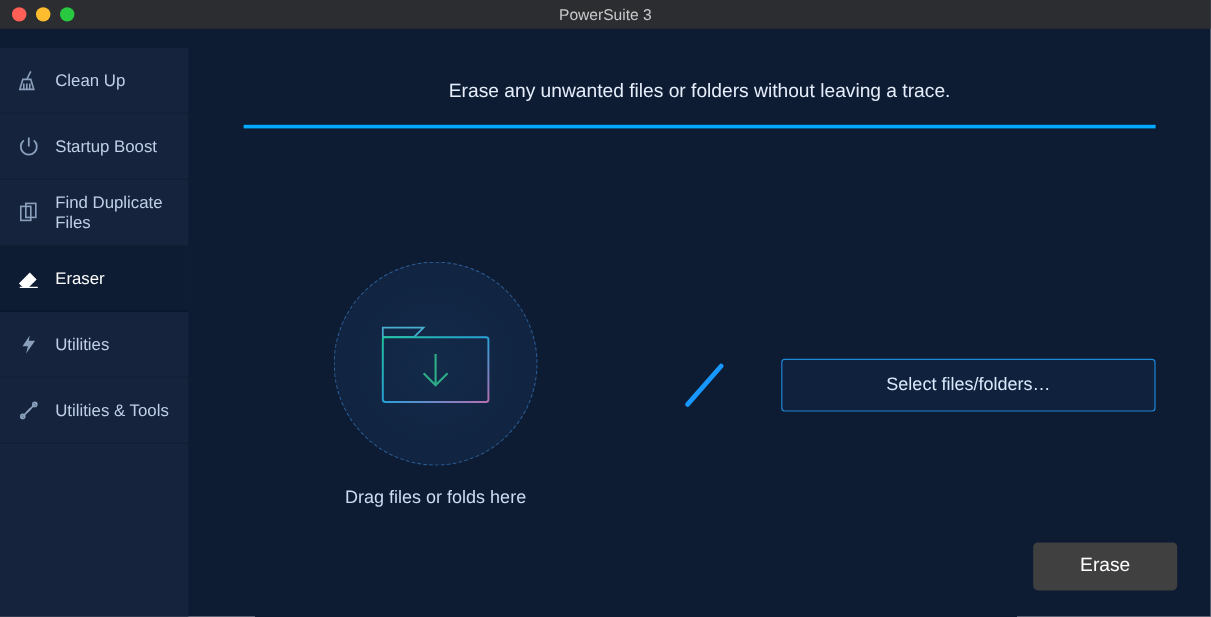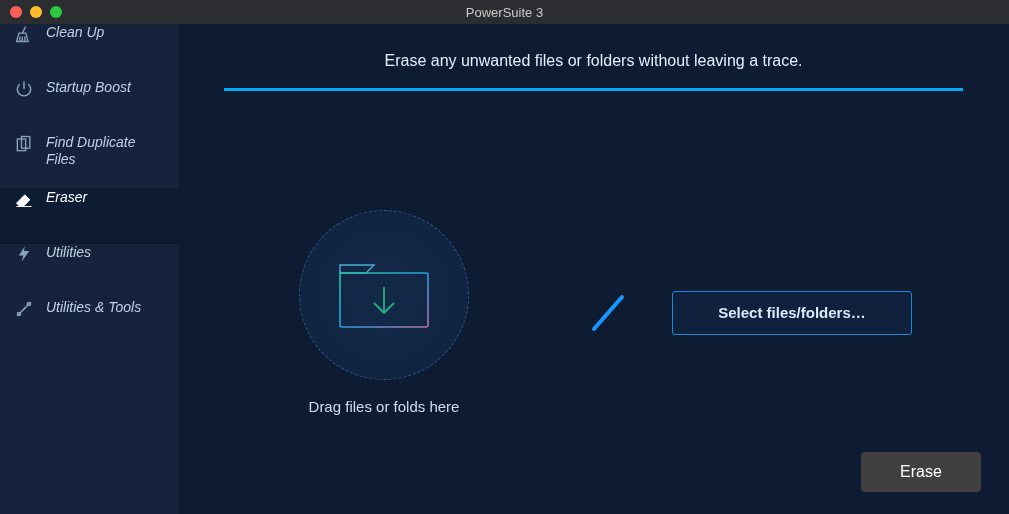--- a/index.html
+++ b/index.html
@@ -1,43 +1,43 @@
 <!DOCTYPE html>
 <html><head>
 <meta charset="utf-8">
 <style>
   * { box-sizing: border-box; margin: 0; padding: 0; }
   html, body { width: 1009px; height: 514px; overflow: hidden; font-family: -apple-system, "Helvetica Neue", Arial, sans-serif; }
-  .window { width: 1009px; height: 514px; background: #0d1b33; display: flex; flex-direction: column; }
+  .window { width: 1009px; height: 514px; background: #0d1b33; display: flex; flex-direction: column; gap: 16px; }
   .titlebar { height: 24px; background: #2b2d30; display: flex; align-items: center; position: relative; }
   .traffic { display: flex; gap: 8px; padding-left: 10px; }
   .dot { width: 12px; height: 12px; border-radius: 50%; }
   .dot.r { background: #ff5f57; }
   .dot.y { background: #febc2e; }
   .dot.g { background: #28c840; }
   .title { position: absolute; left: 0; right: 0; text-align: center; color: #c9c9c9; font-size: 13px; }
   .body { flex: 1; display: flex; min-height: 0; }
   .sidebar { width: 178px; background: #15243c; display: flex; flex-direction: column; }
-  .sb-item { height: 55px; display: flex; gap: 12px; padding: 0 14px; color: #9fb3cf; font-size: 14px; border-bottom: 1px solid rgba(0,0,0,0.15); cursor: pointer; font-style: italic; }
+  .sb-item { height: 55px; display: flex; align-items: center; gap: 12px; padding: 0 14px; color: #9fb3cf; font-size: 14px; border-bottom: 1px solid rgba(0,0,0,0.15); cursor: pointer; }
   .sb-item .icon { width: 20px; height: 20px; flex: 0 0 20px; display: flex; align-items: center; justify-content: center; }
   .sb-item .label { color: #bfd0e6; line-height: 1.2; }
   .sb-item.active { background: #0d1b33; }
   .sb-item.active .label { color: #ffffff; }
   .sb-item.active .icon svg { stroke: #fff; fill: #fff; }
   .main { flex: 1; display: flex; flex-direction: column; position: relative; padding: 0 46px; }
   .headline { text-align: center; color: #e6eefb; font-size: 16px; font-weight: 400; padding: 28px 0 18px; }
   .progress { height: 3px; background: #00aaff; width: 100%; }
   .center { flex: 1; display: flex; align-items: center; gap: 40px; padding-top: 20px; }
   .dropzone { display: flex; flex-direction: column; align-items: center; width: 320px; }
   .circle { width: 170px; height: 170px; border-radius: 50%; border: 1px dashed #2a5a8f; background: radial-gradient(circle at center, #132a49 0%, #10223e 100%); display: flex; align-items: center; justify-content: center; }
   .folder { width: 96px; height: 72px; position: relative; }
   .dz-label { margin-top: 18px; color: #cddcf0; font-size: 15px; }
   .slash { width: 48px; height: 48px; }
   .select-col { flex: 1; display: flex; justify-content: flex-start; }
-  .select-btn { width: 240px; height: 44px; border: 1px solid #1d86d6; border-radius: 3px; background: rgba(30,80,130,0.12); color: #d9e8fb; font-size: 15px; cursor: pointer; font-weight: bold; }
+  .select-btn { width: 312px; height: 44px; border: 1px solid #1d86d6; border-radius: 3px; background: rgba(30,80,130,0.12); color: #d9e8fb; font-size: 15px; cursor: pointer; }
   .erase-btn { position: absolute; right: 28px; bottom: 22px; width: 120px; height: 40px; border: none; border-radius: 4px; background: #404040; color: #fff; font-size: 16px; cursor: pointer; }
 </style>
 </head>
 <body>
 
 <div class="window">
   <div class="titlebar">
     <div class="traffic">
       <div class="dot r"></div>
       <div class="dot y"></div>

